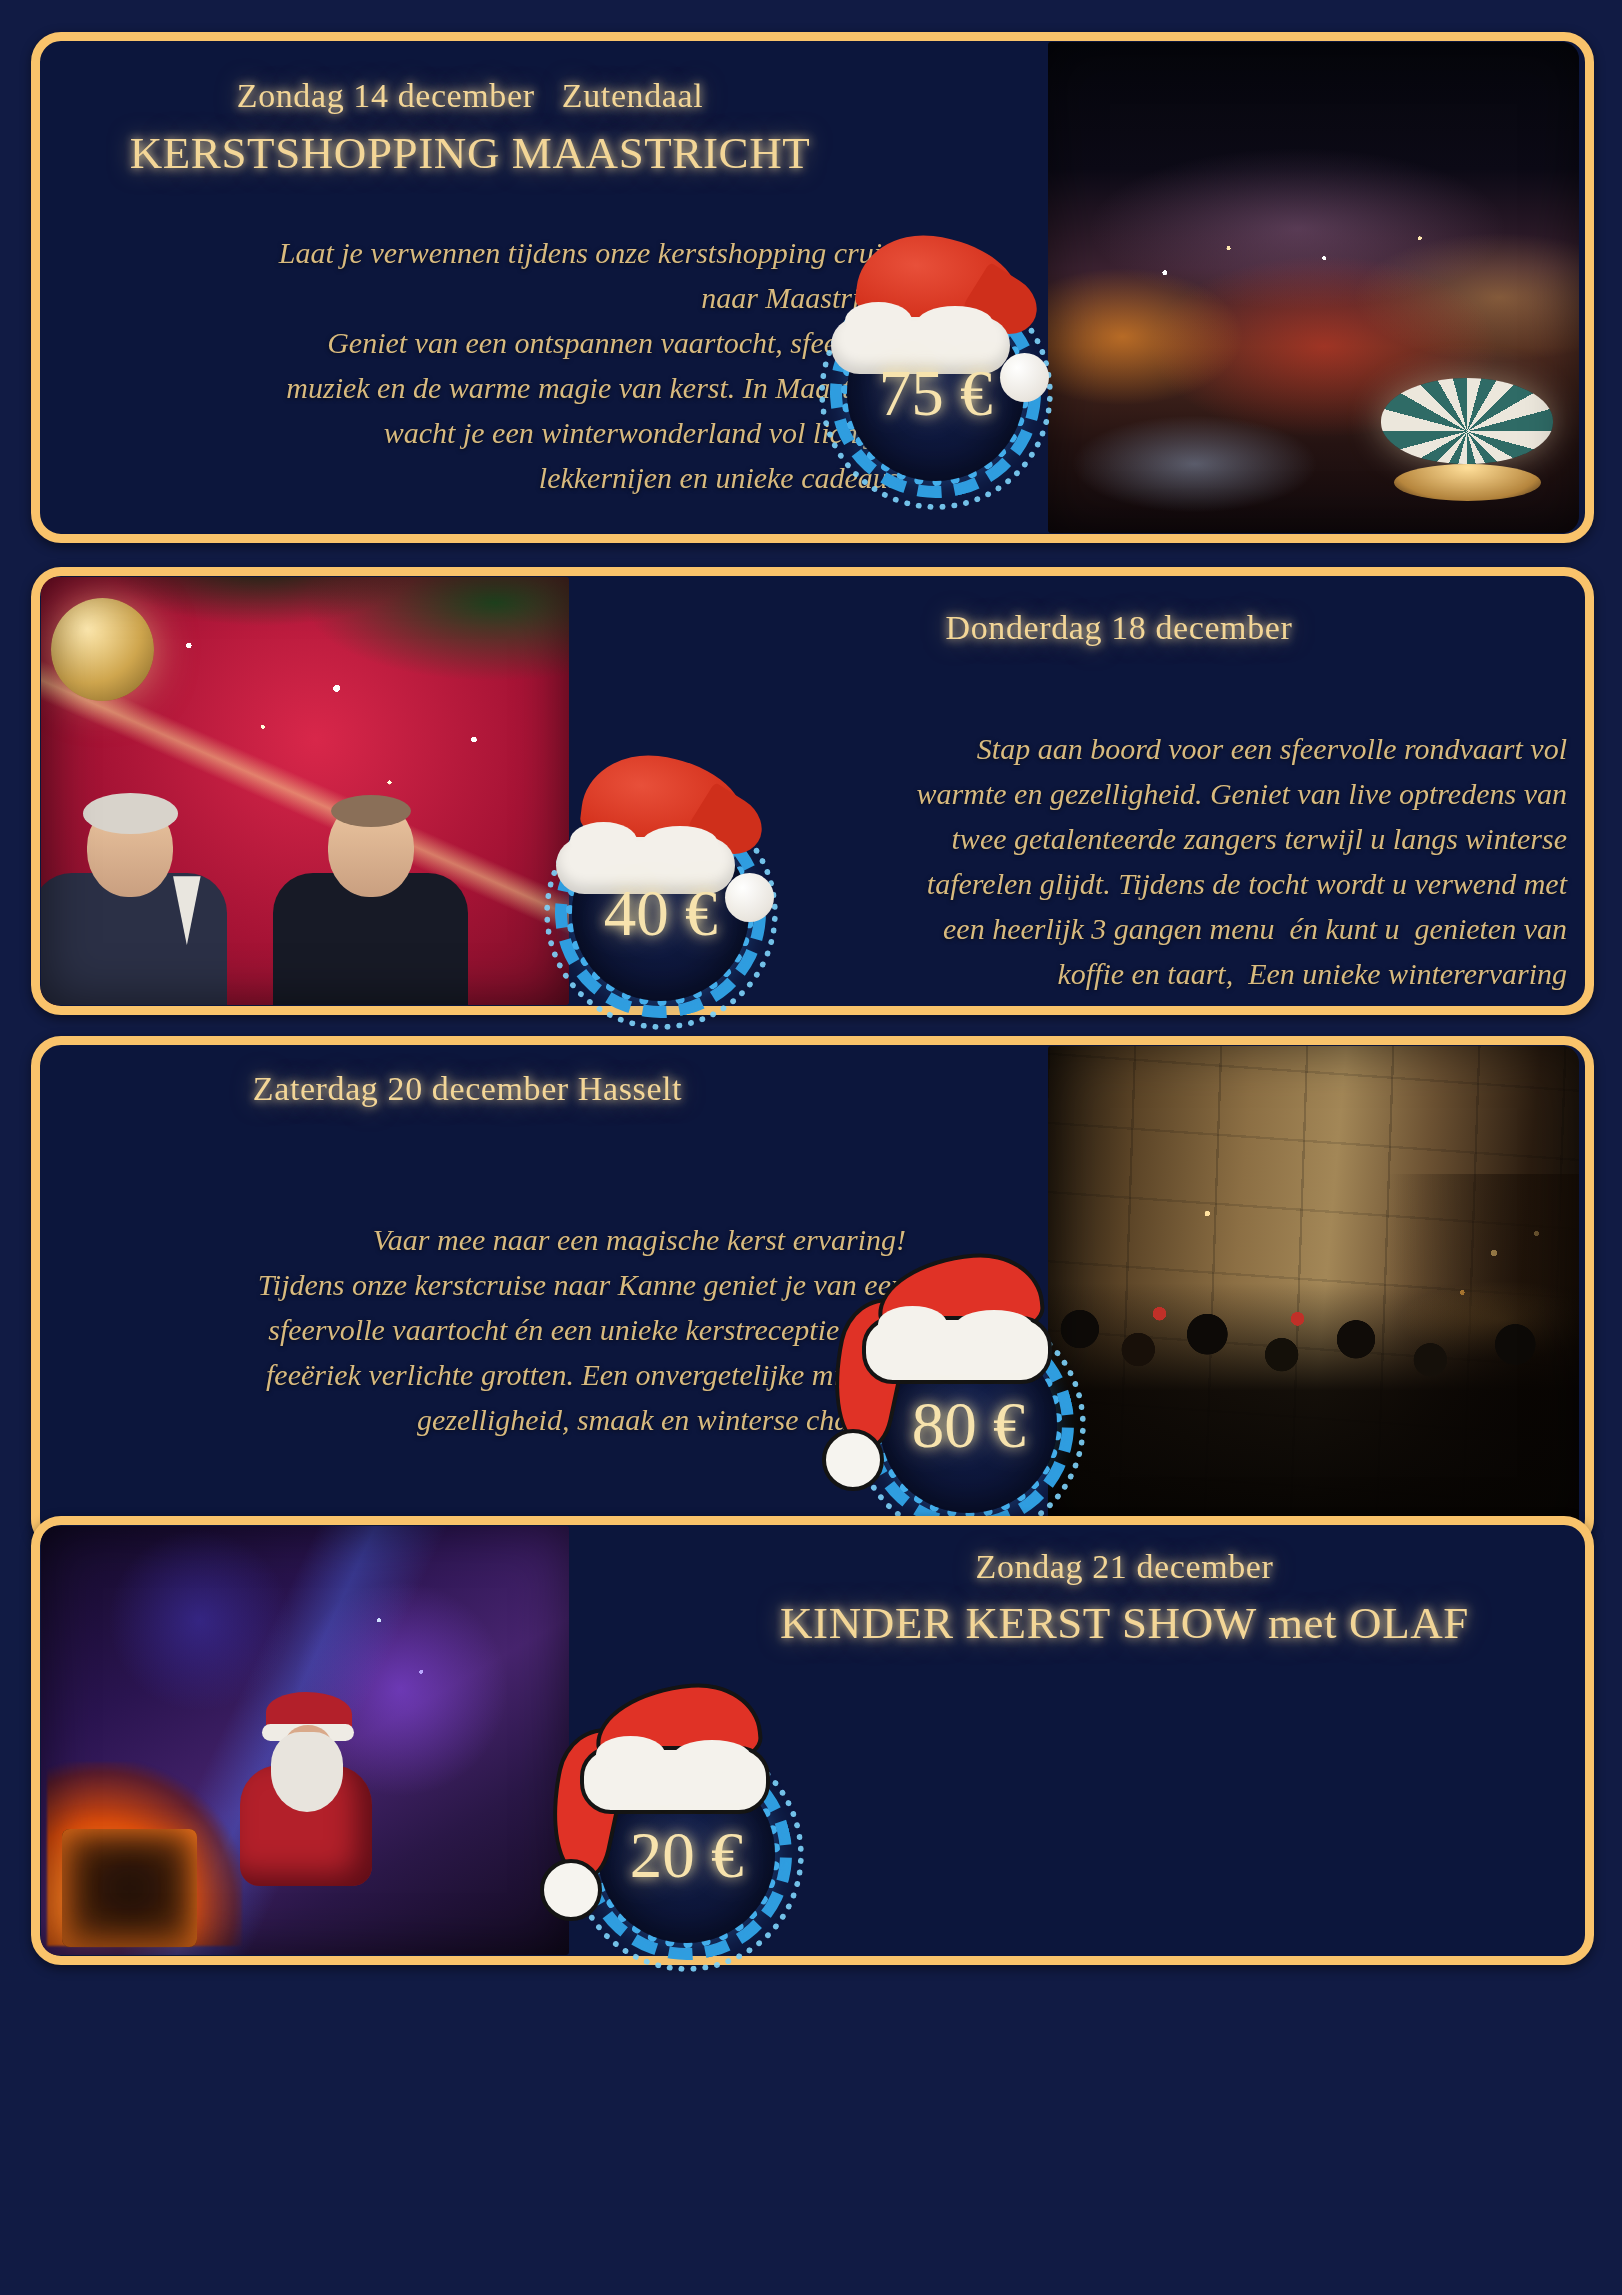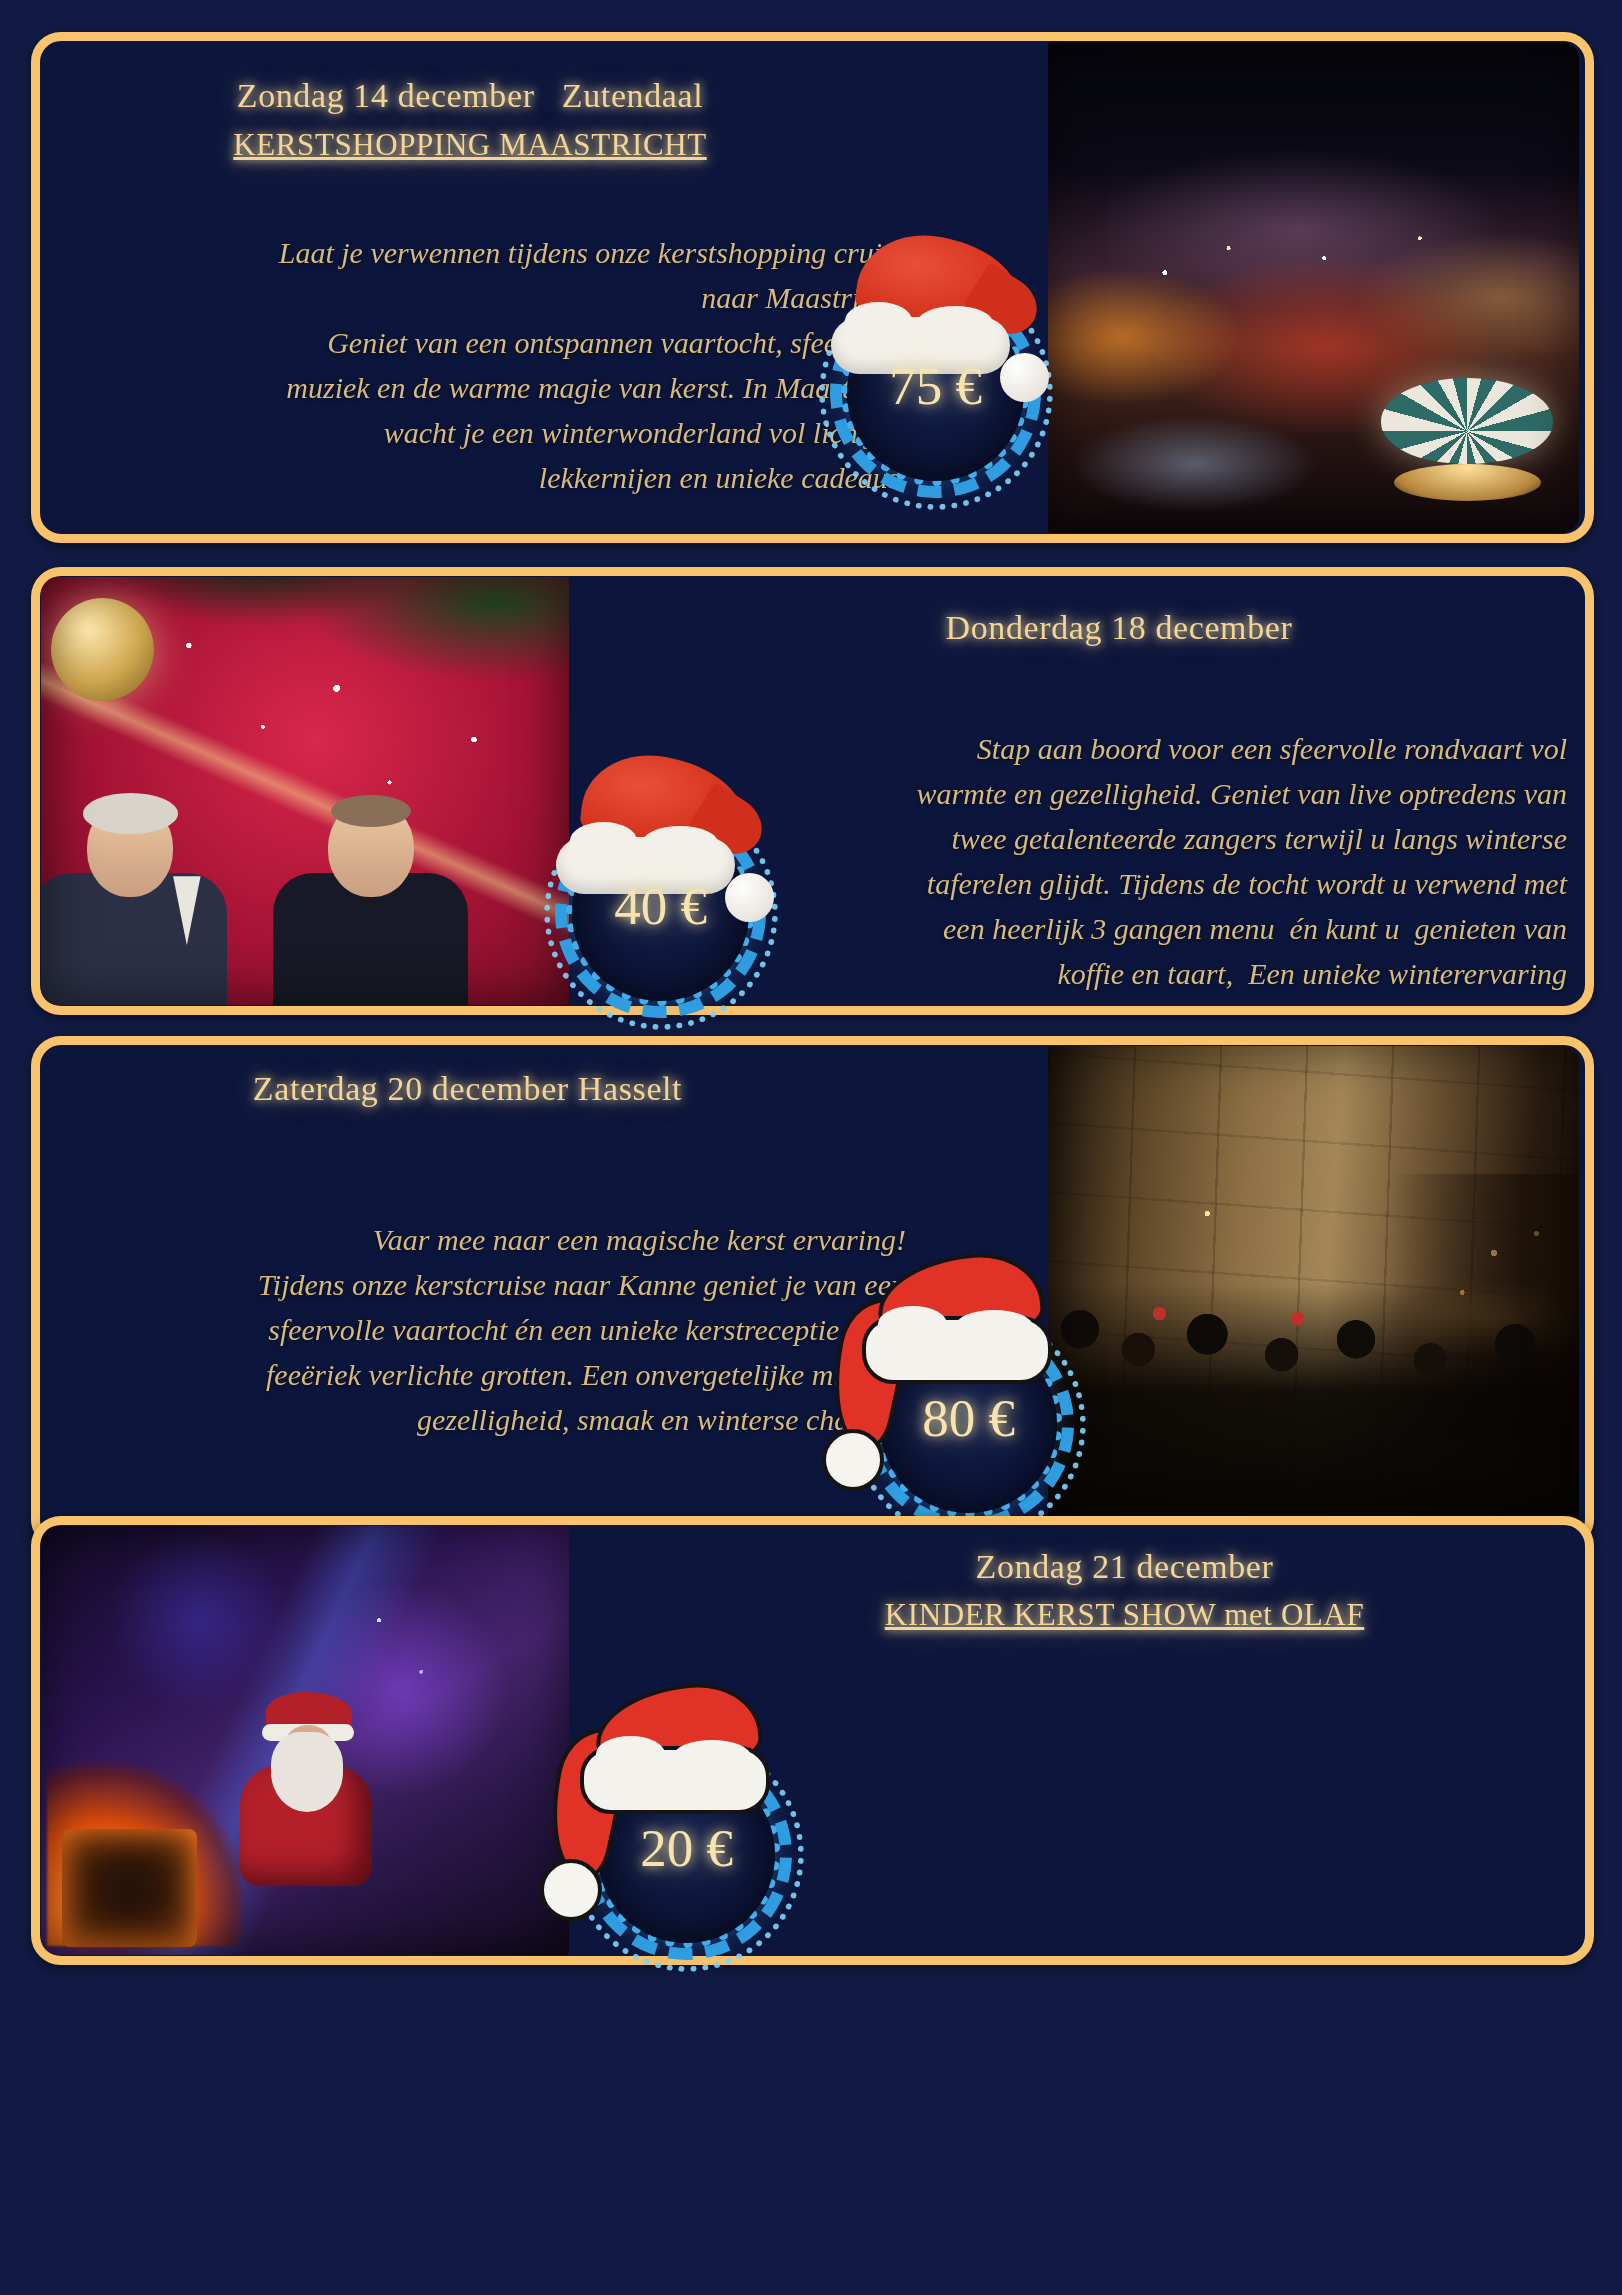--- a/index.html
+++ b/index.html
@@ -27,21 +27,21 @@
   .c4{top:1516px;height:449px;}
 
   
   .date,.title{
     position:absolute;margin:0;text-align:center;font-weight:normal;
     color:#f3d697;
     text-shadow:0 0 9.2px rgba(255,232,170,.95),0 0 25px rgba(255,214,130,.55);
     white-space:pre-line;
   }
   .date{font-size:34px;letter-spacing:0.6px;}
-  .title{font-size:31px;letter-spacing:0.6px;text-decoration:underline;}
+  .title{font-size:45px;letter-spacing:0.6px;}
   .body{
     position:absolute;margin:0;text-align:right;
     color:#d8ba7e;font-size:30px;line-height:45px;
     white-space:pre-line;
     text-shadow:0 1.1px 4.6px rgba(0,0,0,.6);
     font-style:italic;
   }
   .c1 .date{left:17px;width:826px;top:36px;}
   .c1 .title{left:17px;width:826px;top:86px;}
   .c1 .body{left:23px;width:844px;top:189px;}
@@ -180,21 +180,21 @@
   .wreath{position:absolute;left:40px;top:92px;width:195px;height:195px;}
   .wreath .ring1{position:absolute;inset:-19.5px;border-radius:50%;border:6.9px dotted #7fd4fb;transform:rotate(9deg);opacity:.9;}
   .wreath .ring2{position:absolute;inset:-8px;border-radius:50%;border:12.6px dashed #2f9fe0;transform:rotate(-14deg);}
   .wreath .ring3{position:absolute;inset:3.4px;border-radius:50%;border:9.2px dotted #46b5ef;transform:rotate(28deg);}
   .wreath .disc{position:absolute;inset:9.2px;border-radius:50%;
     background:radial-gradient(circle at 50% 42%, #13204f, #0b1334 70%);
     box-shadow:0 0 26.4px rgba(58,140,220,.4), inset 0 0 40px rgba(0,0,0,.55);}
 
   .price{
     position:absolute;left:0;top:153px;width:275px;text-align:center;
-    font-size:53px;color:#f7e3ad;
+    font-size:65px;color:#f7e3ad;
     text-shadow:0 0 11.5px rgba(255,236,170,.95),0 0 27.5px rgba(255,220,130,.6);
   }
 
   .hat{position:absolute;left:0;top:0;width:275px;height:264px;}
   .hat div{position:absolute;}
   
   .hat-a .cap{left:60px;top:34px;width:161px;height:89px;
     background:radial-gradient(ellipse at 35% 35%, #e8503a, #d6341f 60%, #b12113);
     border-radius:65% 85% 50% 40%/100% 90% 40% 30%;transform:rotate(7deg);}
   .hat-a .tail{left:172px;top:73px;width:68px;height:56px;background:#cf2f1b;

